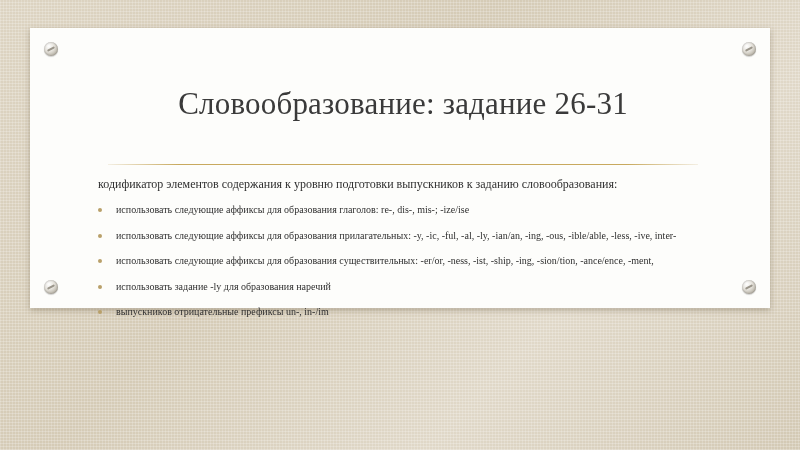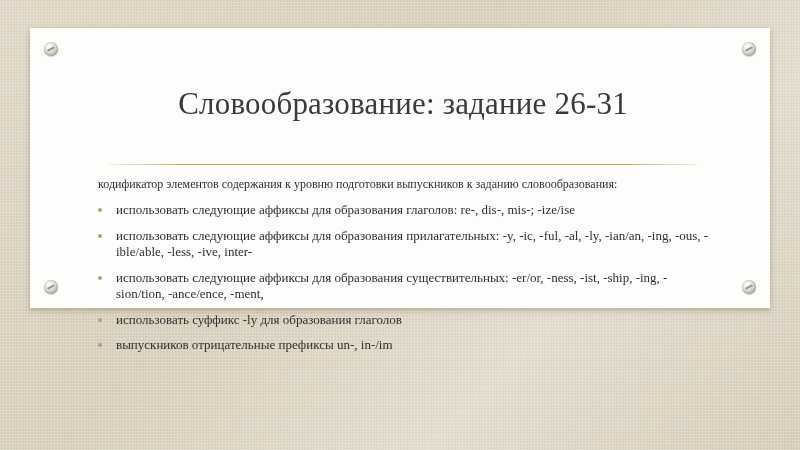--- a/index.html
+++ b/index.html
@@ -90,21 +90,21 @@
   }
   ul.bullets {
     list-style: none;
     margin: 0;
     padding: 0;
   }
   ul.bullets li {
     position: relative;
     padding-left: 24px;
     margin-bottom: 9px;
-    font-size: 13px;
+    font-size: 10px;
     line-height: 16.5px;
   }
   ul.bullets li .dot {
     position: absolute;
     left: 6px;
     top: 6px;
     width: 4px;
     height: 4px;
     border-radius: 50%;
     background: #b9a06a;
@@ -136,21 +136,21 @@
         <li>
           <span class="dot"></span>
           <span>использовать следующие аффиксы для образования прилагательных: -y, -ic, -ful, -al, -ly, -ian/an, -ing, -ous, -ible/able, -less, -ive, inter-</span>
         </li>
         <li>
           <span class="dot"></span>
           <span>использовать следующие аффиксы для образования существительных: -er/or, -ness, -ist, -ship, -ing, -sion/tion, -ance/ence, -ment,</span>
         </li>
         <li>
           <span class="dot"></span>
-          <span>использовать суффикс -ly для образования глаголов</span>
+          <span>использовать задание -ly для образования наречий</span>
         </li>
         <li>
           <span class="dot"></span>
           <span>выпускников отрицательные префиксы un-, in-/im</span>
         </li>
       </ul>
     </div>
 
   </div>
 </div>

